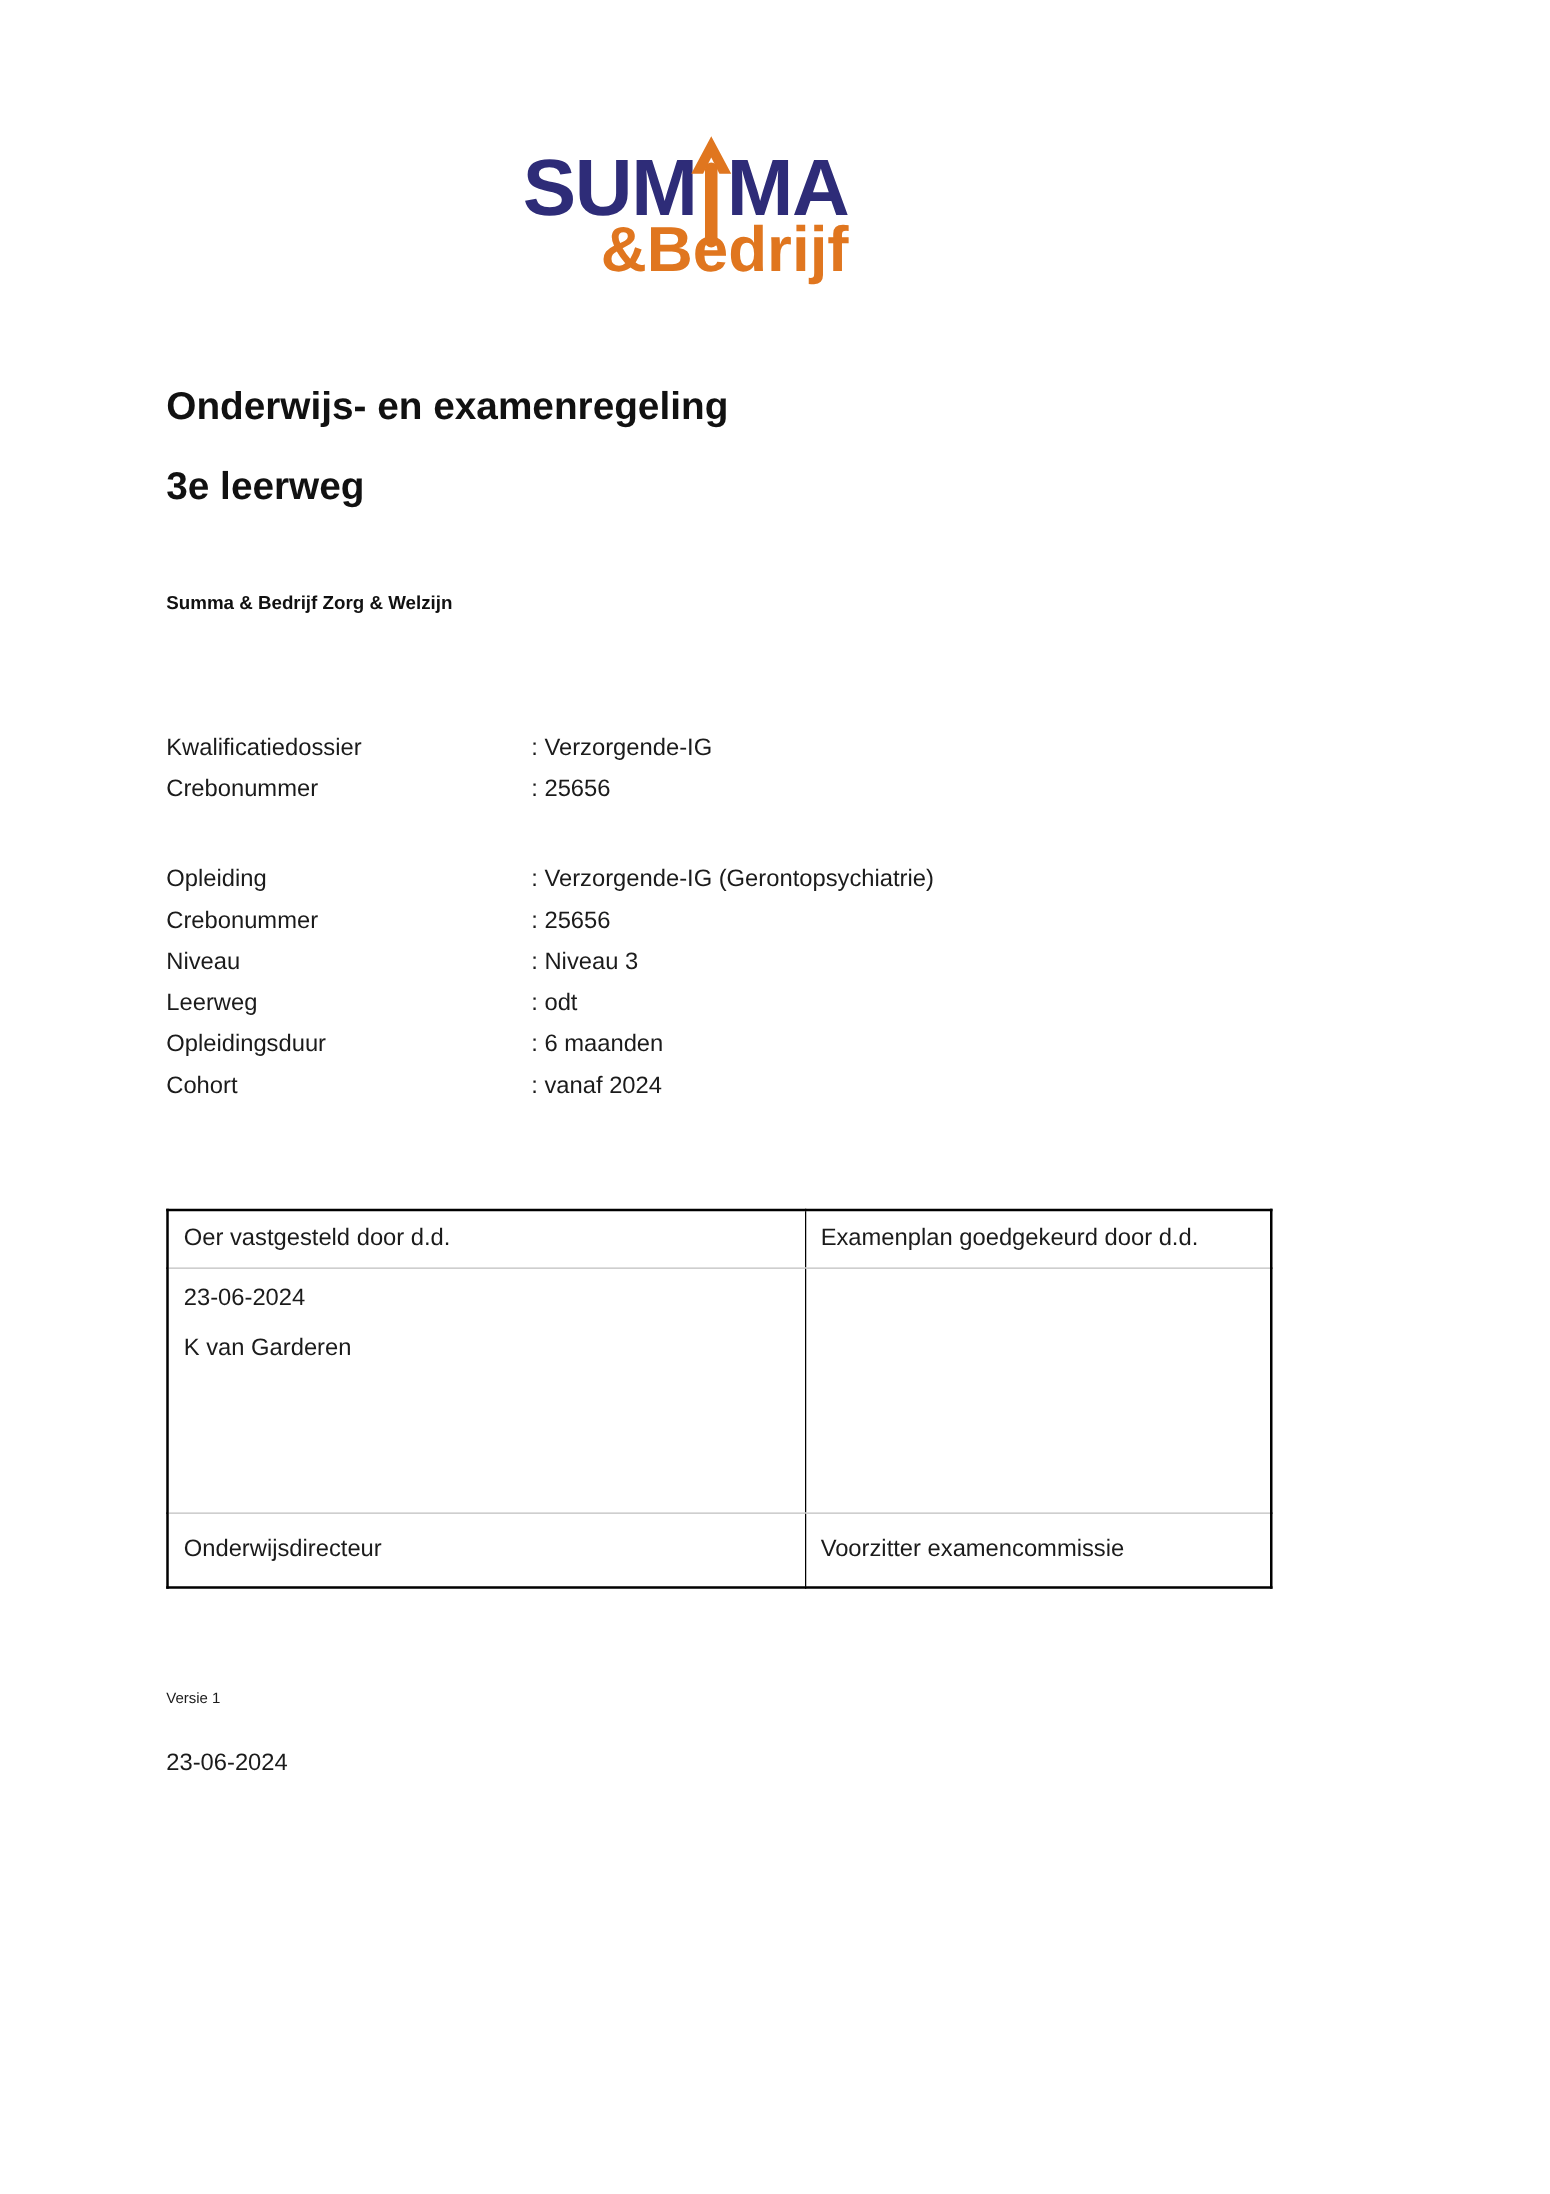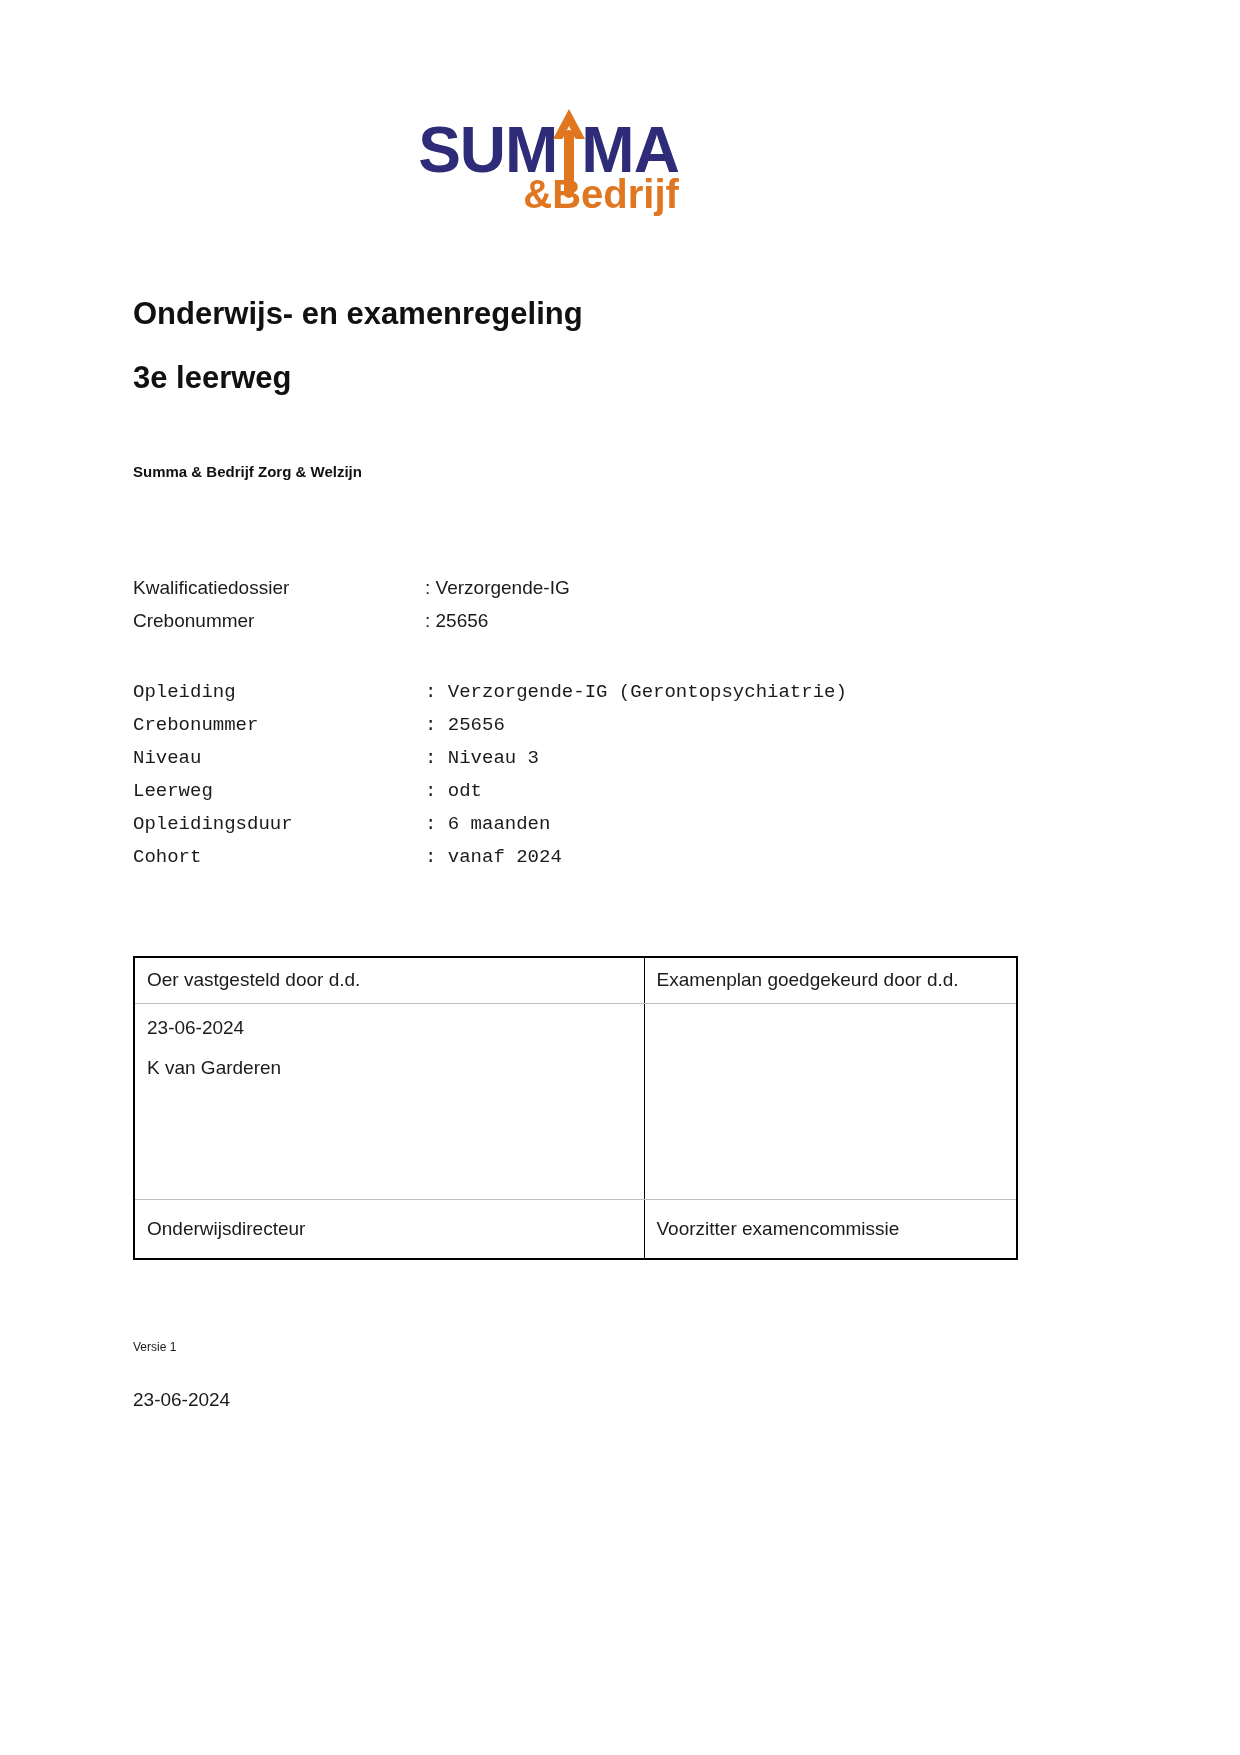--- a/index.html
+++ b/index.html
@@ -45,21 +45,21 @@
   .logo-arrow {
     width: 34px;
     height: 92px;
     margin: -14px -5px -20px -5px;
     flex: none;
   }
   .logo-arrow .arrow-stem { stroke: var(--logo-orange); }
   .logo-arrow .arrow-head { fill: var(--logo-orange); }
   .logo-bottom {
     text-align: right;
-    font-size: 40px;
+    font-size: 51px;
     font-weight: bold;
     line-height: 1;
     margin-top: -8px;
     letter-spacing: 0px;
     color: var(--logo-orange);
   }
 
   
   .title-line1 {
     margin: 84px 0 0 0;
@@ -79,21 +79,21 @@
     margin-top: 68px;
     font-size: 15px;
     font-weight: bold;
     line-height: 22px;
     color: #111111;
   }
 
   
   .info-block { font-size: 19px; }
   .info-block.first { margin-top: 88px; }
-  .info-block.second { margin-top: 39px; font-family: Liberation Mono, monospace; }
+  .info-block.second { margin-top: 39px; }
   .kv { display: flex; line-height: 33px; }
   .kv-label { width: 292px; flex: none; }
   .kv-value { flex: 1; }
 
   
   .approval {
     margin-top: 82px;
     width: 883px;
     border-collapse: collapse;
     table-layout: fixed;

